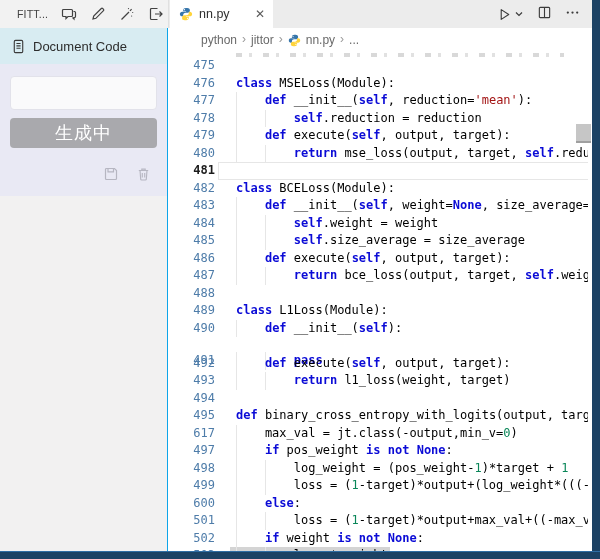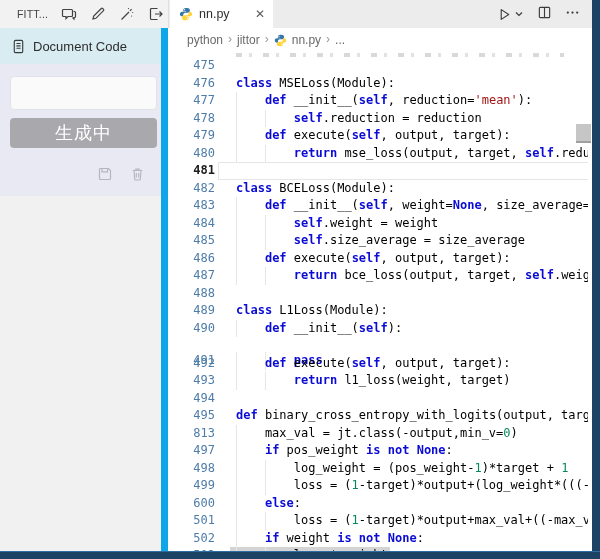--- a/index.html
+++ b/index.html
@@ -22,37 +22,37 @@
   .tabstrip{position:absolute;left:168px;top:0;right:8px;height:28px;background:#ececec;border-left:1px solid #e0e0e0;}
   .tab{position:absolute;left:1px;top:0;width:103px;height:28px;background:#fff;
     display:flex;align-items:center;gap:6px;box-sizing:border-box;padding:0 8px 0 9px;cursor:pointer;}
   .tab-label{font-size:12.5px;color:#2f2f2f;}
   .tab-close{margin-left:auto;font-size:12px;color:#5a5a5a;line-height:1;cursor:pointer;}
   .editor-actions{position:absolute;right:12px;top:0;height:28px;display:flex;align-items:center;gap:13px;}
   .run-group{display:flex;align-items:center;gap:2px;cursor:pointer;}
 
   
   .sidebar{position:absolute;left:0;top:28px;width:168px;height:524px;background:#f2f1f1;
-    border-right:7px solid #0ea5e9;box-sizing:border-box;z-index:5;}
+    border-right:1px solid #0ea5e9;box-sizing:border-box;z-index:5;}
   .sb-header{height:36px;background:#d8ecf2;display:flex;align-items:center;gap:7px;padding-left:11px;}
   .sb-header-label{font-size:13px;color:#2d2d2d;}
   .sb-panel{position:absolute;left:0;top:36px;width:100%;height:132px;background:#e9e9f4;}
   .sb-textarea{position:absolute;left:10px;top:12px;width:147px;height:34px;box-sizing:border-box;
     background:#fafafb;border:1px solid #e2e2ea;border-radius:4px;resize:none;outline:none;
     font-family:"Liberation Sans",sans-serif;font-size:12px;color:#333;padding:4px 6px;}
   .sb-button{position:absolute;left:10px;top:54px;width:147px;height:30px;background:#a9a9ad;border:none;
     border-radius:4px;color:#ffffff;font-size:18px;font-family:"Liberation Sans",sans-serif;cursor:pointer;
     display:flex;align-items:center;justify-content:center;letter-spacing:1px;}
   .sb-iconrow{position:absolute;right:16px;top:102px;display:flex;gap:17px;align-items:center;}
   .sb-iconrow svg{display:block;cursor:pointer;}
 
   
   .editor{position:absolute;left:169px;top:28px;right:8px;bottom:7px;background:#fff;overflow:hidden;}
   .breadcrumb{position:absolute;left:0;top:0;right:0;height:24px;background:#fff;z-index:6;
-    display:flex;align-items:center;gap:5px;padding-left:18px;font-size:12px;color:#6a6a6a;}
+    display:flex;align-items:center;gap:5px;padding-left:32px;font-size:12px;color:#6a6a6a;}
   .bc-item{cursor:pointer;white-space:nowrap;}
   .bc-sep{color:#9a9a9a;font-size:12px;transform:translateY(-1px);}
   .bc-pyicon{display:block;transform:translateY(0px);}
 
   .code-viewport{position:absolute;left:0;top:24px;right:4px;bottom:0;overflow:hidden;}
   .code-line{position:absolute;left:0;right:0;height:17.5px;white-space:pre;
     font-family:"DejaVu Sans Mono","Liberation Mono",monospace;font-size:12px;line-height:17.5px;}
   .ln{position:absolute;left:0;top:0;width:46px;text-align:right;color:var(--lineno,#4e7ca9);
     font-family:"DejaVu Sans Mono","Liberation Mono",monospace;}
   .ln.active{color:#1b1b1b;font-weight:bold;}
@@ -201,21 +201,21 @@
       <div class="code-line" style="top: 197.5px;"><span class="ln">486</span><span class="guide" style="left: 67px;"></span><span class="lc"><span class="tok-t">    </span><span class="tok-k">def</span><span class="tok-t"> execute(</span><span class="tok-k">self</span><span class="tok-t">, output, target):</span></span></div>
       <div class="code-line" style="top: 215px;"><span class="ln">487</span><span class="guide" style="left: 67px;"></span><span class="guide" style="left: 95.8984px;"></span><span class="lc"><span class="tok-t">        </span><span class="tok-k">return</span><span class="tok-t"> bce_loss(output, target, </span><span class="tok-k">self</span><span class="tok-t">.weight, </span></span></div>
       <div class="code-line" style="top: 232.5px;"><span class="ln">488</span><span class="lc"></span></div>
       <div class="code-line" style="top: 250px;"><span class="ln">489</span><span class="lc"><span class="tok-k">class</span><span class="tok-t"> L1Loss(Module):</span></span></div>
       <div class="code-line" style="top: 267.5px;"><span class="ln">490</span><span class="guide" style="left: 67px;"></span><span class="lc"><span class="tok-t">    </span><span class="tok-k">def</span><span class="tok-t"> __init__(</span><span class="tok-k">self</span><span class="tok-t">):</span></span></div>
       <div class="code-line" style="top: 300px;"><span class="ln">491</span><span class="guide" style="left: 67px;"></span><span class="guide" style="left: 95.8984px;"></span><span class="lc"><span class="tok-t">        </span><span class="tok-k">pass</span></span></div>
       <div class="code-line" style="top: 302.5px;"><span class="ln">492</span><span class="guide" style="left: 67px;"></span><span class="lc"><span class="tok-t">    </span><span class="tok-k">def</span><span class="tok-t"> execute(</span><span class="tok-k">self</span><span class="tok-t">, output, target):</span></span></div>
       <div class="code-line" style="top: 320px;"><span class="ln">493</span><span class="guide" style="left: 67px;"></span><span class="guide" style="left: 95.8984px;"></span><span class="lc"><span class="tok-t">        </span><span class="tok-k">return</span><span class="tok-t"> l1_loss(weight, target)</span></span></div>
       <div class="code-line" style="top: 337.5px;"><span class="ln">494</span><span class="lc"></span></div>
       <div class="code-line" style="top: 355px;"><span class="ln">495</span><span class="lc"><span class="tok-k">def</span><span class="tok-t"> binary_cross_entropy_with_logits(output, target, weight=</span></span></div>
-      <div class="code-line" style="top: 372.5px;"><span class="ln">813</span><span class="guide" style="left: 67px;"></span><span class="lc"><span class="tok-t">    max_val = jt.class(-output,min_v=</span><span class="tok-n">0</span><span class="tok-t">)</span></span></div>
+      <div class="code-line" style="top: 372.5px;"><span class="ln">617</span><span class="guide" style="left: 67px;"></span><span class="lc"><span class="tok-t">    max_val = jt.class(-output,min_v=</span><span class="tok-n">0</span><span class="tok-t">)</span></span></div>
       <div class="code-line" style="top: 390px;"><span class="ln">497</span><span class="guide" style="left: 67px;"></span><span class="lc"><span class="tok-t">    </span><span class="tok-k">if</span><span class="tok-t"> pos_weight </span><span class="tok-k">is</span><span class="tok-t"> </span><span class="tok-k">not</span><span class="tok-t"> </span><span class="tok-k">None</span><span class="tok-t">:</span></span></div>
       <div class="code-line" style="top: 407.5px;"><span class="ln">498</span><span class="guide" style="left: 67px;"></span><span class="guide" style="left: 95.8984px;"></span><span class="lc"><span class="tok-t">        log_weight = (pos_weight-</span><span class="tok-n">1</span><span class="tok-t">)*target + </span><span class="tok-n">1</span></span></div>
       <div class="code-line" style="top: 425px;"><span class="ln">499</span><span class="guide" style="left: 67px;"></span><span class="guide" style="left: 95.8984px;"></span><span class="lc"><span class="tok-t">        loss = (</span><span class="tok-n">1</span><span class="tok-t">-target)*output+(log_weight*(((-max_val)</span></span></div>
       <div class="code-line" style="top: 442.5px;"><span class="ln">600</span><span class="guide" style="left: 67px;"></span><span class="lc"><span class="tok-t">    </span><span class="tok-k">else</span><span class="tok-t">:</span></span></div>
       <div class="code-line" style="top: 460px;"><span class="ln">501</span><span class="guide" style="left: 67px;"></span><span class="guide" style="left: 95.8984px;"></span><span class="lc"><span class="tok-t">        loss = (</span><span class="tok-n">1</span><span class="tok-t">-target)*output+max_val+((-max_val).</span></span></div>
       <div class="code-line" style="top: 477.5px;"><span class="ln">502</span><span class="guide" style="left: 67px;"></span><span class="lc"><span class="tok-t">    </span><span class="tok-k">if</span><span class="tok-t"> weight </span><span class="tok-k">is</span><span class="tok-t"> </span><span class="tok-k">not</span><span class="tok-t"> </span><span class="tok-k">None</span><span class="tok-t">:</span></span></div>
       <div class="code-line" style="top: 495px;"><div class="sel"></div><span class="ln">503</span><span class="guide" style="left: 67px;"></span><span class="guide" style="left: 95.8984px;"></span><span class="lc"><span class="tok-t">        loss *=weight</span></span></div>
     </div>
   <div class="scroll-thumb"></div>
 </div>

